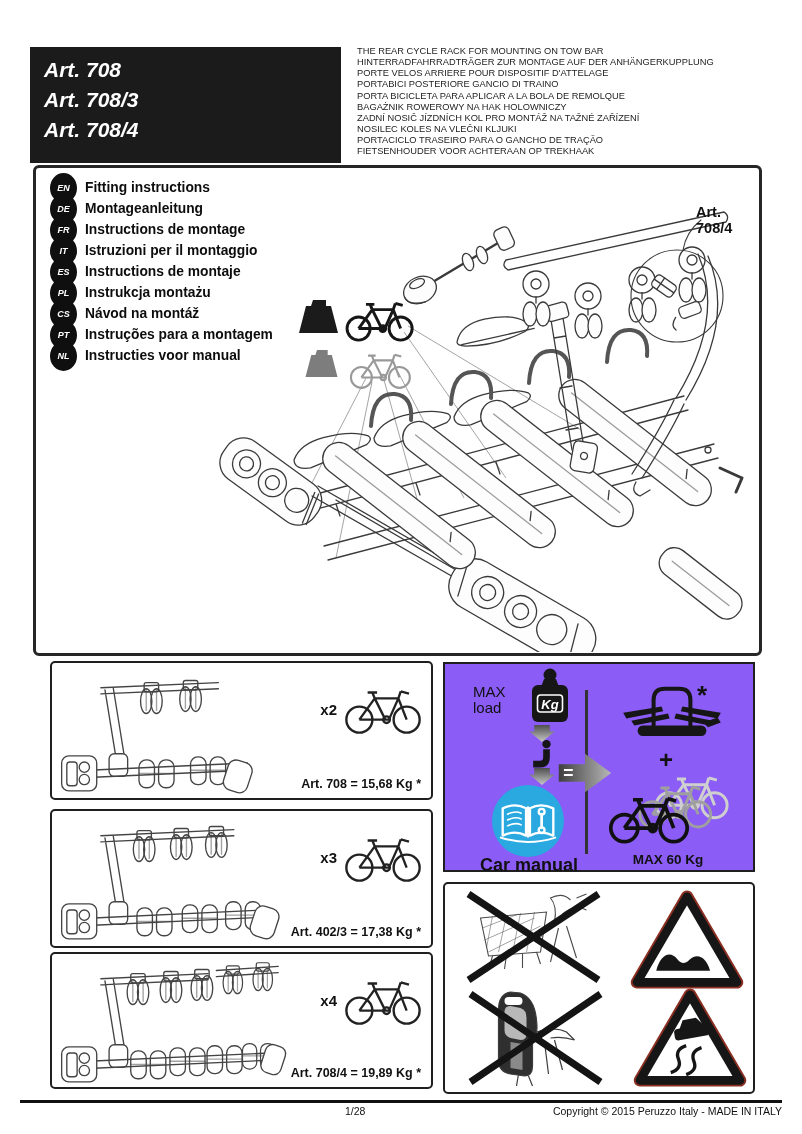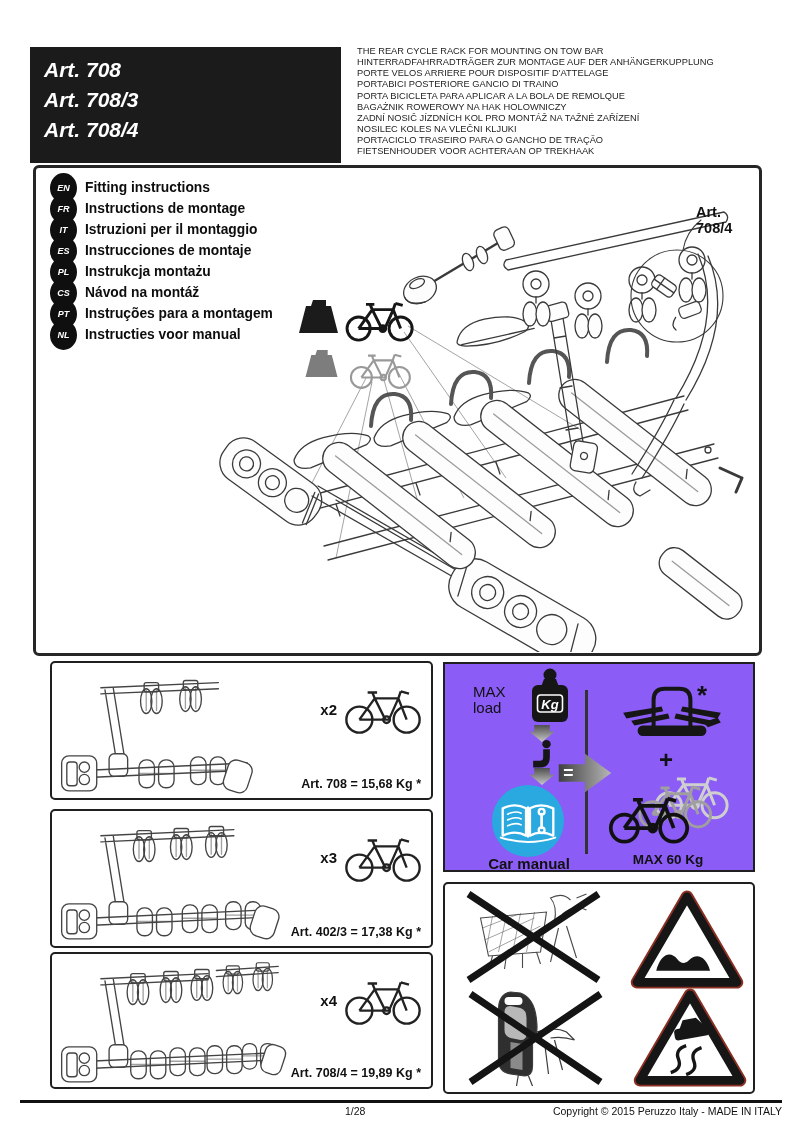--- a/index.html
+++ b/index.html
@@ -40,21 +40,21 @@
             border-radius:0;box-sizing:border-box;background:#8b5cf6;}
   .maxload{position:absolute;left:28px;top:20px;font-size:15px;line-height:16px;}
   .kg-icon{position:absolute;left:82px;top:4px;width:46px;height:56px;}
   .kg-txt{fill:#fff;font-family:"Liberation Sans",sans-serif;font-style:italic;font-weight:bold;font-size:13px;text-anchor:middle;}
   .darr{width:34px;height:17px;position:absolute;left:80px;}
   .hook{position:absolute;left:84px;top:76px;width:30px;height:30px;}
   .divider{position:absolute;left:140px;top:26px;width:2.5px;height:164px;background:#333;}
   .eq-arrow{position:absolute;left:112px;top:88px;width:56px;height:42px;}
   .eq-txt{fill:#fff;font-family:"Liberation Sans",sans-serif;font-weight:bold;font-size:20px;text-anchor:middle;}
   .book-icon{position:absolute;left:46px;top:120px;width:74px;height:74px;}
-  .car-manual{position:absolute;left:24px;top:191px;width:120px;text-align:center;font-weight:bold;font-size:15px;}
+  .car-manual{position:absolute;left:24px;top:191px;width:120px;text-align:center;font-weight:bold;font-size:18px;}
   .rack-sil{position:absolute;left:175px;top:14px;width:104px;height:68px;}
   .asterisk{position:absolute;left:252px;top:16px;font-weight:bold;font-size:26px;}
   .plus{position:absolute;left:214px;top:82px;font-weight:bold;font-size:24px;}
   .bikes-sil{position:absolute;left:157px;top:104px;width:132px;height:84px;}
   .max-total{position:absolute;left:158px;top:188px;width:130px;text-align:center;font-weight:bold;font-size:13.5px;}
   
   .warn-box{position:absolute;left:443px;top:882px;width:312px;height:212px;border:2.5px solid #1f1f1f;
             border-radius:5px;box-sizing:border-box;background:#fff;}
   .lineart{position:absolute;}
   
@@ -269,30 +269,34 @@
       <use href="#weight" transform="translate(272,182) scale(0.82)" fill="#7d7d7d"></use>
       <use href="#bike" transform="translate(314,180) scale(0.95)" class="bike-gray"></use>
     </svg>
 
     <div class="langs">
       <div class="lang-row">
           <span class="badge">EN</span>
           <span class="lang-label">Fitting instructions</span>
         </div>
       <div class="lang-row">
+          <span class="badge">DE</span>
+          <span class="lang-label">Montageanleitung</span>
+        </div>
+      <div class="lang-row">
           <span class="badge">FR</span>
           <span class="lang-label">Instructions de montage</span>
         </div>
       <div class="lang-row">
           <span class="badge">IT</span>
           <span class="lang-label">Istruzioni per il montaggio</span>
         </div>
       <div class="lang-row">
           <span class="badge">ES</span>
-          <span class="lang-label">Instrucciones de montaje</span>
+          <span class="lang-label">Instructions de montaje</span>
         </div>
       <div class="lang-row">
           <span class="badge">PL</span>
           <span class="lang-label">Instrukcja montażu</span>
         </div>
       <div class="lang-row">
           <span class="badge">CS</span>
           <span class="lang-label">Návod na montáž</span>
         </div>
       <div class="lang-row">

